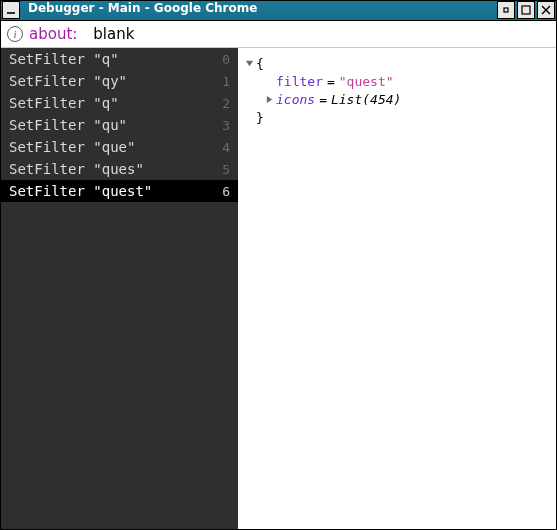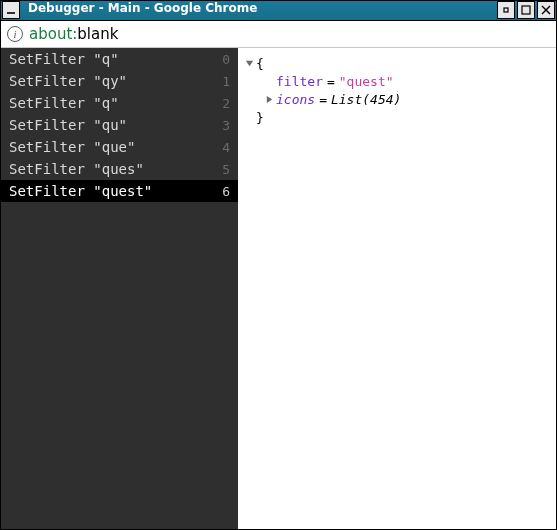--- a/index.html
+++ b/index.html
@@ -5,22 +5,22 @@
   * { margin: 0; padding: 0; box-sizing: border-box; }
   html, body { width: 557px; height: 530px; font-family: "DejaVu Sans", Arial, sans-serif; overflow: hidden; }
   .window { width: 557px; height: 530px; border: 1px solid #000; display: flex; flex-direction: column; background: #fff; }
   .titlebar { height: 20px; background: linear-gradient(#1a7a9a, #176e8a); display: flex; align-items: flex-start; color: #fff; font-size: 12px; font-weight: bold; border-bottom: 1px solid #000; }
   .titlebar .tb-btn { width: 18px; height: 18px; background: #e8e8e8; border: 1px solid #000; margin: 0 1px; display: flex; align-items: center; justify-content: center; color: #000; font-size: 11px; line-height: 1; cursor: default; }
   .titlebar .tb-btn svg { width: 10px; height: 10px; }
   .titlebar .title-text { flex: 1; padding-left: 4px; }
   .titlebar .tb-left { margin-left: 1px; margin-right: 4px; }
   .addrbar { height: 27px; display: flex; align-items: center; border-bottom: 1px solid #c9c9c9; background: #fff; padding-left: 6px; font-size: 15px; }
   .addrbar .info-icon { width: 16px; height: 16px; border: 1px solid #5a5a5a; border-radius: 50%; display: flex; align-items: center; justify-content: center; font-size: 11px; color: #5a5a5a; margin-right: 6px; font-family: Georgia, serif; font-style: italic; }
-  .addrbar .addr-proto { color: #15803d; }
-  .addrbar .addr-rest { color: #000; }
+  .addrbar .addr-proto { color: #a21caf; }
+  .addrbar .addr-rest { color: #000; margin-left: 16px; }
   .content { flex: 1; display: flex; min-height: 0; }
   .sidebar { width: 237px; background: #2f2f2f; color: #d8d8d8; display: flex; flex-direction: column; font-family: "DejaVu Sans Mono", Consolas, monospace; font-size: 14px; }
   .history { flex: 1; overflow: hidden; }
   .history-row { display: flex; align-items: center; height: 22px; padding: 0 8px; cursor: default; }
   .history-row .label { flex: 1; white-space: nowrap; overflow: hidden; }
   .history-row .idx { color: #6a6a6a; font-size: 13px; padding-left: 4px; }
   .history-row.selected { background: #000; color: #fff; }
   .history-row.selected .idx { color: #cfcfcf; }
   .sidebar-actions { }
   .action-btn { height: 28px; display: flex; align-items: center; justify-content: center; color: #d8d8d8; cursor: default; }

